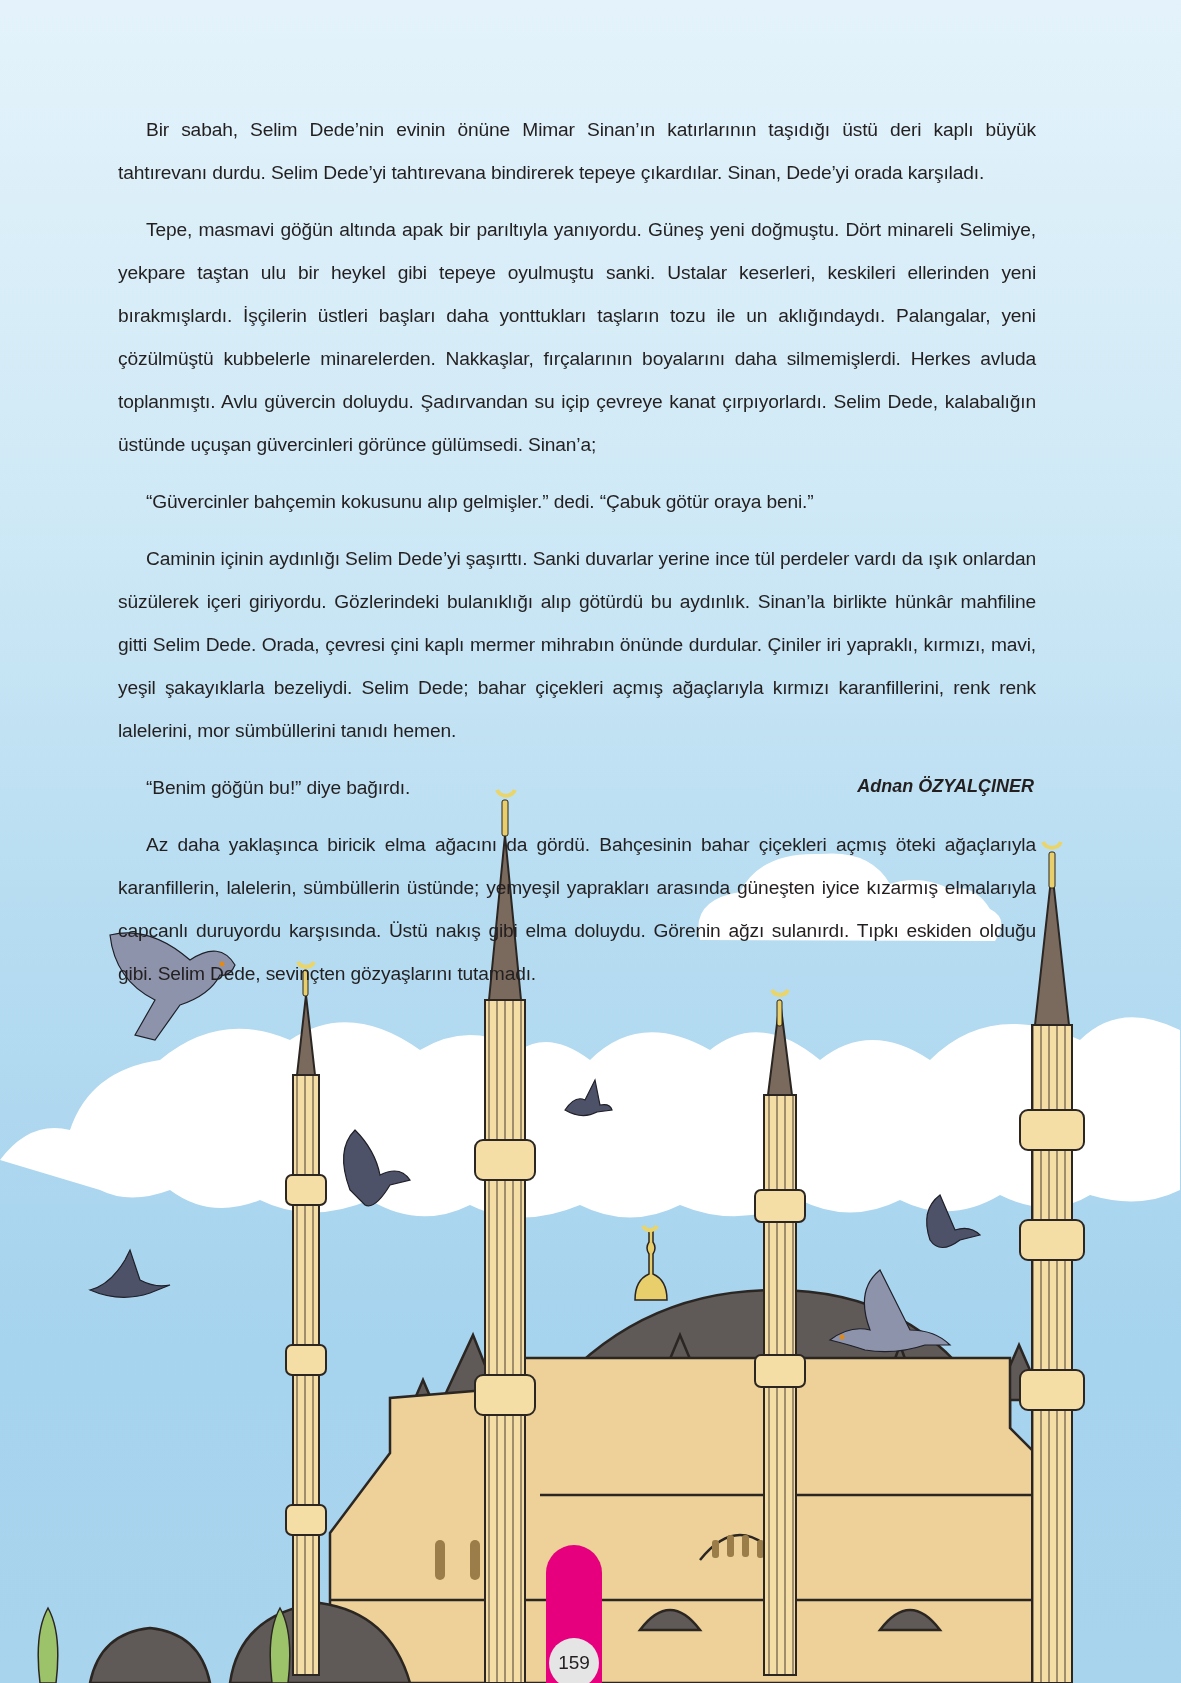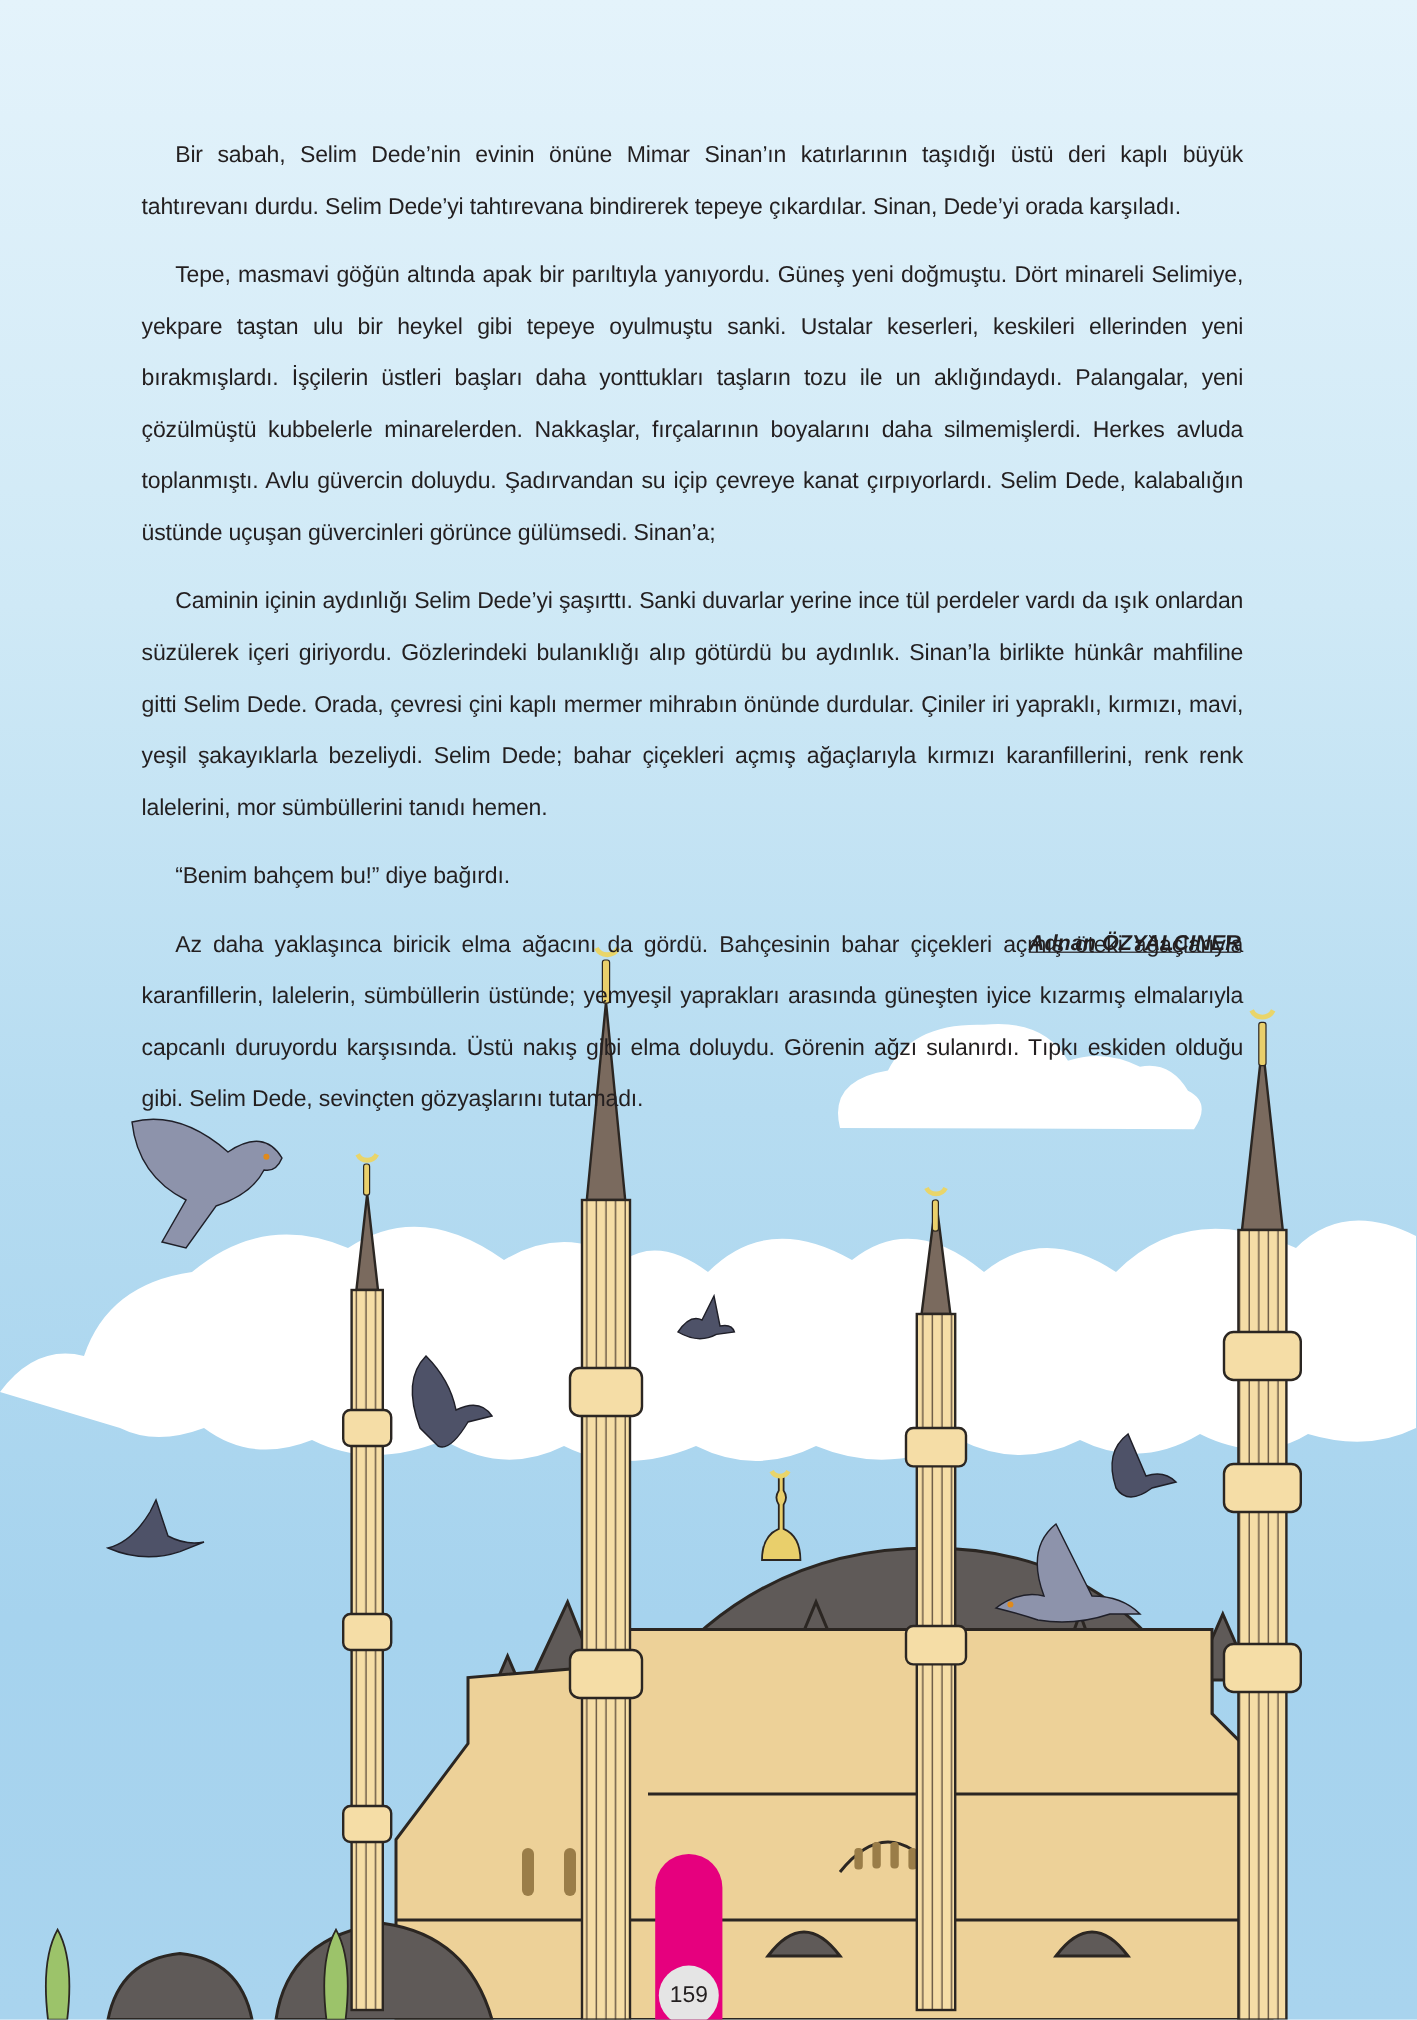--- a/index.html
+++ b/index.html
@@ -13,21 +13,21 @@
     position: absolute; left: 118px; top: 108px; width: 918px;
     font-size: 19.2px; line-height: 43px; letter-spacing: -0.15px;
     font-stretch: condensed;
   }
   #story p {
     margin: 0 0 14px 0; text-indent: 28px; text-align: justify;
   }
   #story p.lastline-left { text-align-last: left; }
   #author {
     position: absolute; right: 147px; top: 776px;
-    font-weight: bold; font-style: italic; font-size: 18px; text-decoration: underline;
+    font-weight: bold; font-style: italic; font-size: 18px;
   }
   #illustration { position: absolute; left: 0; top: 0; width: 1181px; height: 1683px; pointer-events: none; }
   #illustration * { pointer-events: none; }
   #page-tab {
     position: absolute; left: 546px; top: 1545px; width: 56px; height: 160px;
     background: #e6007e; border-radius: 28px 28px 0 0;
   }
   #page-circle {
     position: absolute; left: 549px; top: 1638px; width: 50px; height: 50px;
     border-radius: 50%; background: #e5e5e5;
@@ -157,21 +157,22 @@
     <path d="M930 1240 q-10 -30 10 -45 l15 35 q15 -5 25 5 l-20 5 q-20 15 -30 0 z" fill="#4e5268"></path>
 
     <path d="M830 1340 q20 -15 40 -10 q-15 -40 10 -60 q20 40 30 60 q25 0 40 15 l-25 0 q-30 10 -60 5 q-15 -5 -35 -10 z" fill="#8d93ab"></path>
     <circle cx="842" cy="1337" r="2.5" fill="#e08a1a" stroke="none"></circle>
   </g>
 </svg>
 
 <div id="story">
   <p>Bir sabah, Selim Dede’nin evinin önüne Mimar Sinan’ın katırlarının taşıdığı üstü deri kaplı büyük tahtırevanı durdu. Selim Dede’yi tahtırevana bindirerek tepeye çıkardılar. Sinan, Dede’yi orada karşıladı.</p>
   <p>Tepe, masmavi göğün altında apak bir parıltıyla yanıyordu. Güneş yeni doğmuştu. Dört minareli Selimiye, yekpare taştan ulu bir heykel gibi tepeye oyulmuştu sanki. Ustalar keserleri, keskileri ellerinden yeni bırakmışlardı. İşçilerin üstleri başları daha yonttukları taşların tozu ile un aklığındaydı. Palangalar, yeni çözülmüştü kubbelerle minarelerden. Nakkaşlar, fırçalarının boyalarını daha silmemişlerdi. Herkes avluda toplanmıştı. Avlu güvercin doluydu. Şadırvandan su içip çevreye kanat çırpıyorlardı. Selim Dede, kalabalığın üstünde uçuşan güvercinleri görünce gülümsedi. Sinan’a;</p>
+  <p class="lastline-left">“Güvercinler bahçemin kokusunu alıp gelmişler.” dedi. “Çabuk götür oraya beni.”</p>
   <p>Caminin içinin aydınlığı Selim Dede’yi şaşırttı. Sanki duvarlar yerine ince tül perdeler vardı da ışık onlardan süzülerek içeri giriyordu. Gözlerindeki bulanıklığı alıp götürdü bu aydınlık. Sinan’la birlikte hünkâr mahfiline gitti Selim Dede. Orada, çevresi çini kaplı mermer mihrabın önünde durdular. Çiniler iri yapraklı, kırmızı, mavi, yeşil şakayıklarla bezeliydi. Selim Dede; bahar çiçekleri açmış ağaçlarıyla kırmızı karanfillerini, renk renk lalelerini, mor sümbüllerini tanıdı hemen.</p>
-  <p>“Benim bahçem bu!” diye bağırdı.</p>
+  <p>“Benim göğün bu!” diye bağırdı.</p>
   <p>Az daha yaklaşınca biricik elma ağacını da gördü. Bahçesinin bahar çiçekleri açmış öteki ağaçlarıyla karanfillerin, lalelerin, sümbüllerin üstünde; yemyeşil yaprakları arasında güneşten iyice kızarmış elmalarıyla capcanlı duruyordu karşısında. Üstü nakış gibi elma doluydu. Görenin ağzı sulanırdı. Tıpkı eskiden olduğu gibi. Selim Dede, sevinçten gözyaşlarını tutamadı.</p>
 </div>
 
 <div id="author">Adnan ÖZYALÇINER</div>
 
 <div id="page-tab"></div>
 <div id="page-circle">159</div>
 
 </body></html>

